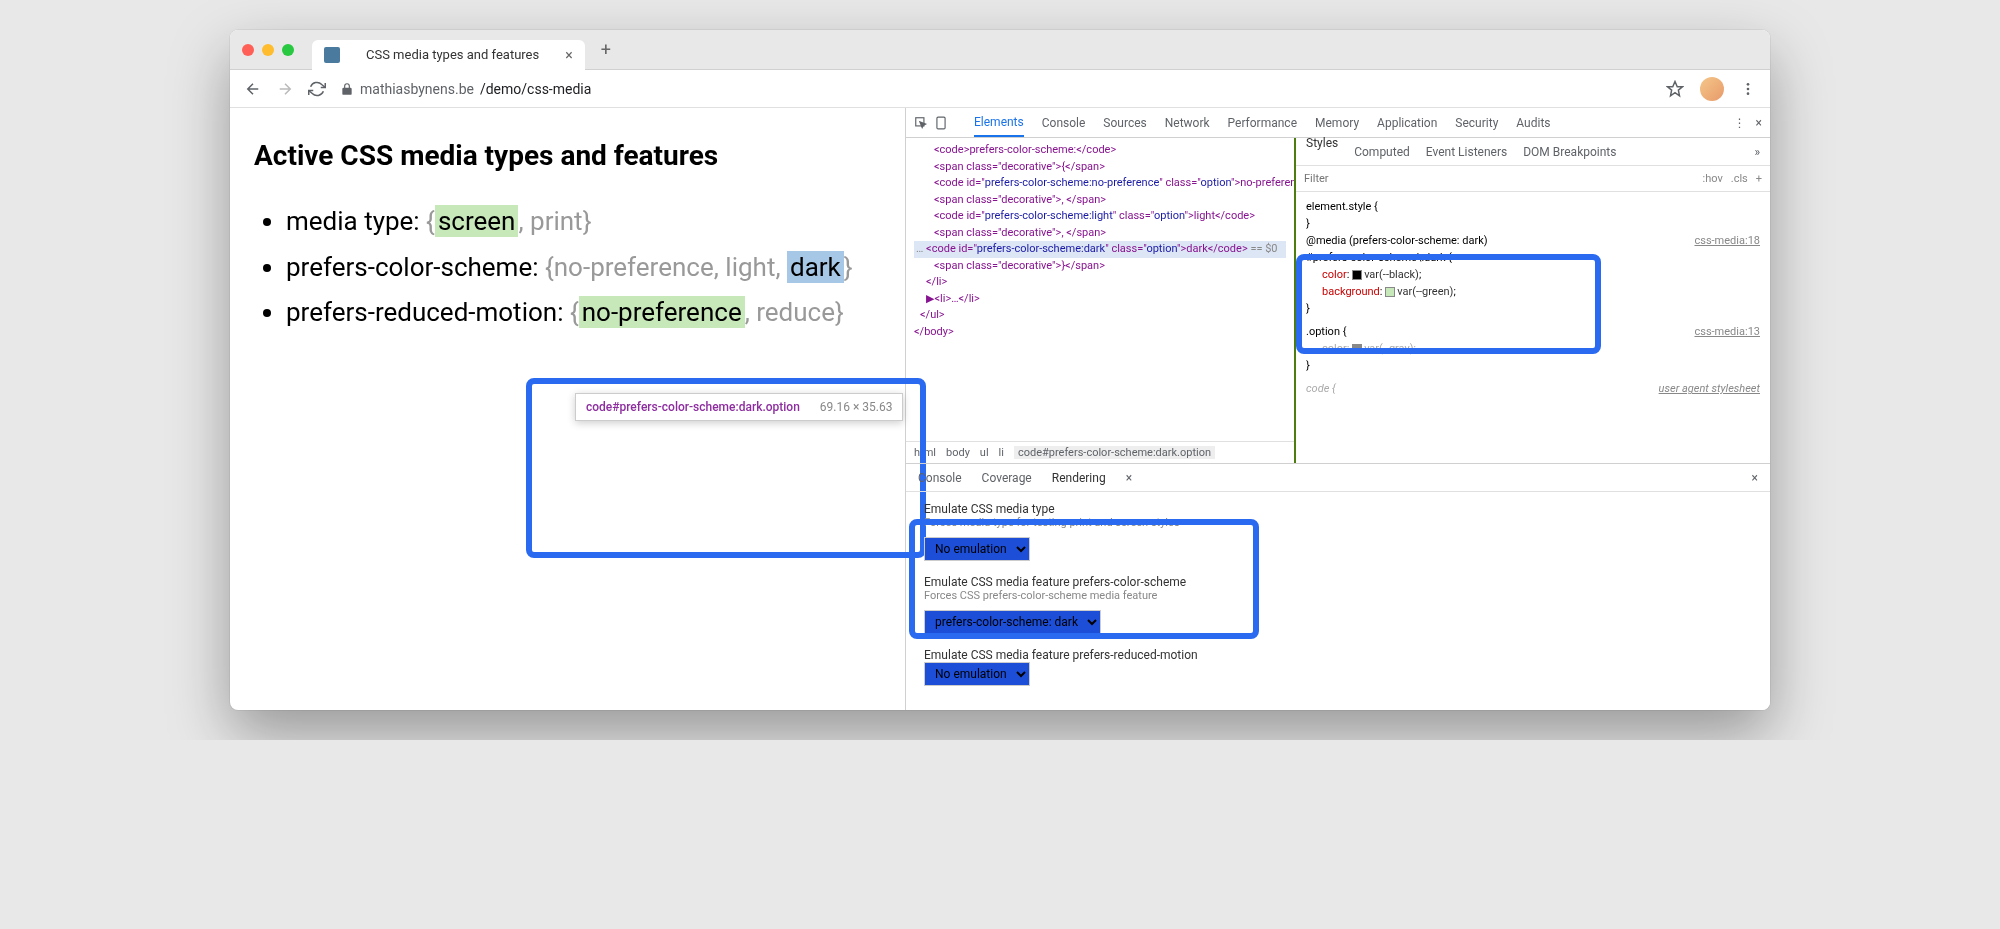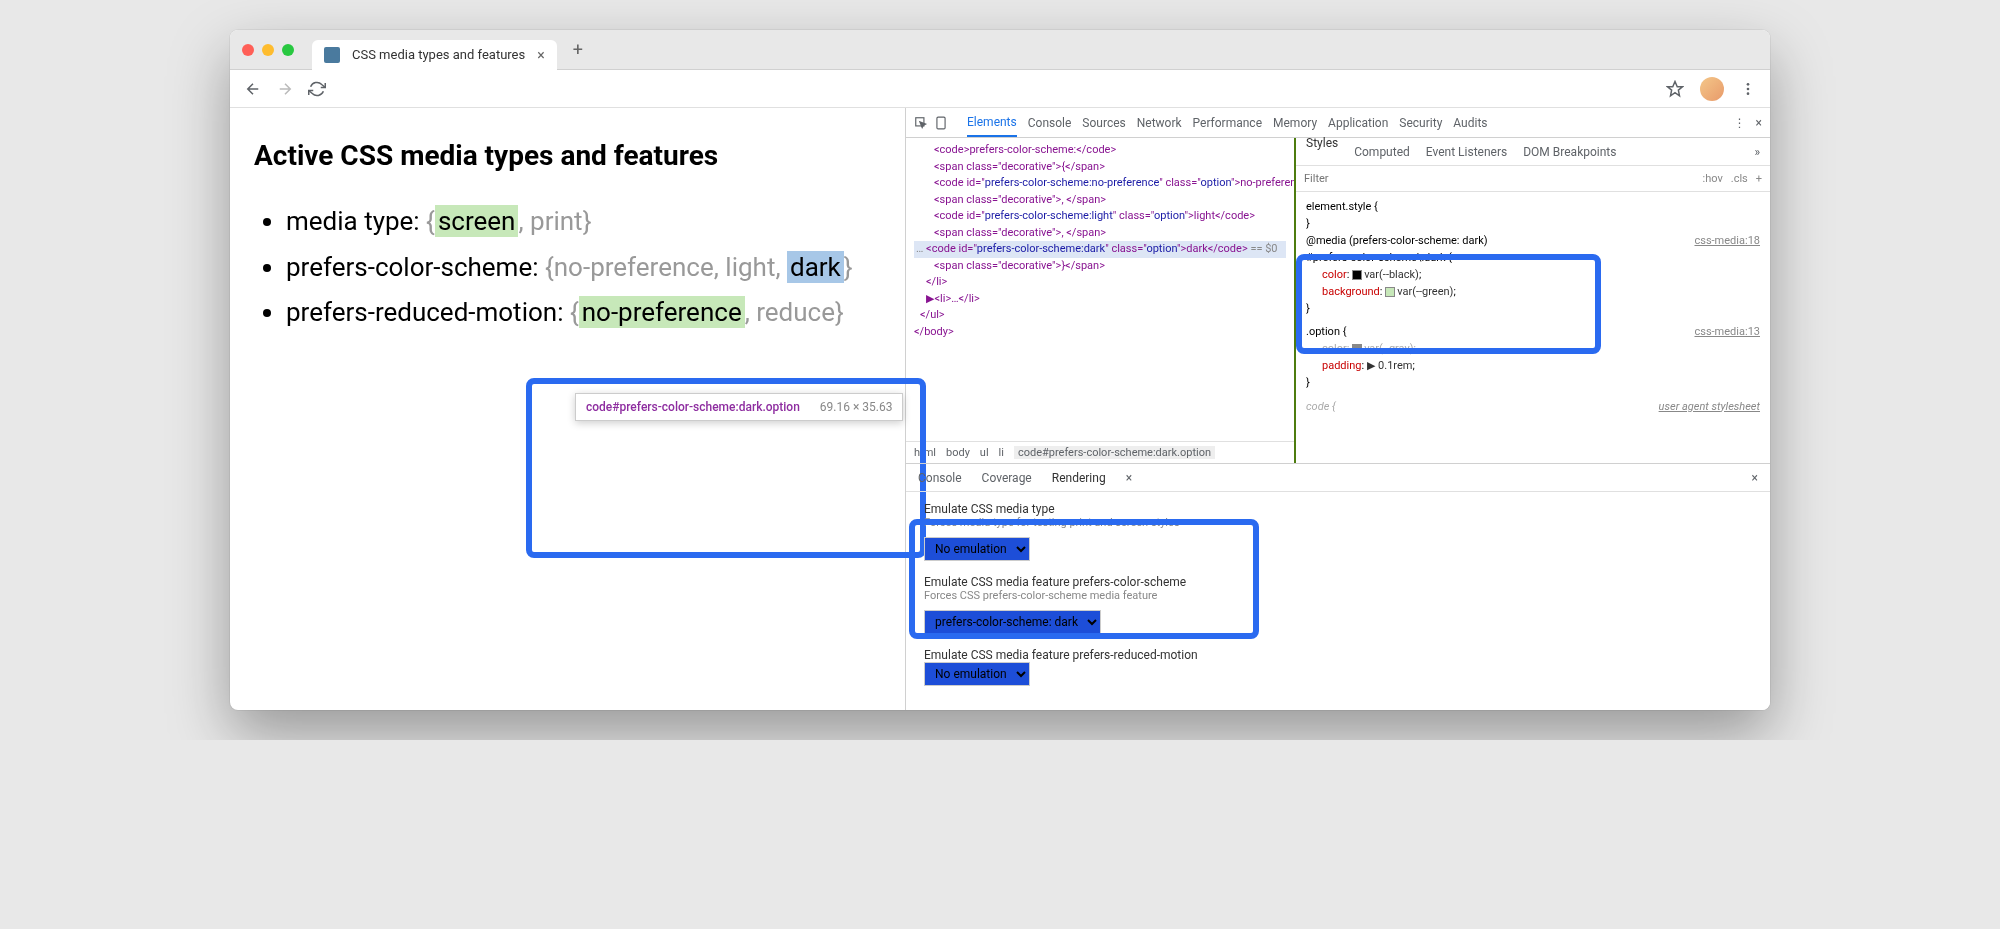--- a/index.html
+++ b/index.html
@@ -2,21 +2,21 @@
 <html><head>
 <meta charset="utf-8">
 <style>
 * { margin:0; padding:0; box-sizing:border-box; font-family:-apple-system,BlinkMacSystemFont,"Segoe UI",Roboto,sans-serif; }
 body { background:#e8e8e8; padding:30px; }
 .window { width:1540px; height:680px; margin:0 auto; background:#fff; border-radius:8px; box-shadow:0 25px 60px rgba(0,0,0,0.35),0 0 0 1px rgba(0,0,0,.05); overflow:hidden; display:flex; flex-direction:column; }
 .titlebar { height:40px; background:#e8e8e8; border-bottom:1px solid #d0d0d0; display:flex; align-items:center; padding:0 12px; gap:8px; }
 .traffic { display:flex; gap:8px; margin-right:10px; }
 .dot { width:12px; height:12px; border-radius:50%; }
 .dot.r{background:#ff5f57}.dot.y{background:#febc2e}.dot.g{background:#28c840}
-.tab { background:#fff; height:30px; border-radius:6px 6px 0 0; display:flex; align-items:center; padding:0 12px; gap:12px; font-size:13px; color:#333; margin-top:10px; }
+.tab { background:#fff; height:30px; border-radius:6px 6px 0 0; display:flex; align-items:center; padding:0 12px; gap:26px; font-size:13px; color:#333; margin-top:10px; }
 .favicon { width:16px; height:16px; background:#4a7a9e; border-radius:2px; }
 .tab-close{color:#666;font-size:14px;cursor:pointer}
 .plus { color:#666; font-size:18px; margin-left:8px; cursor:pointer; }
 .addrbar { height:38px; background:#fff; border-bottom:1px solid #e0e0e0; display:flex; align-items:center; padding:0 14px; gap:14px; }
 .nav-ico { color:#5f6368; cursor:pointer; display:flex; }
 .url-field { flex:1; display:flex; align-items:center; gap:6px; font-size:14px; color:#5f6368; }
 .url-field .path{color:#202124}
 .right-icons{display:flex;gap:16px;align-items:center;margin-left:auto}
 .avatar{width:24px;height:24px;border-radius:50%;background:linear-gradient(135deg,#f4c789,#e89a6a)}
 .content { flex:1; display:flex; overflow:hidden; }
@@ -25,21 +25,21 @@
 .page ul { list-style:disc; padding-left:32px; font-size:26px; line-height:1.75; }
 .page .hl { background:#c7e8b9; padding:1px 3px; }
 .page .sel { background:#a7c7e7; }
 .gray{color:#999}
 .tooltip { position:absolute; left:345px; top:285px; background:#fff; border:1px solid #ccc; box-shadow:0 2px 8px rgba(0,0,0,.2); padding:6px 10px; font-family:-apple-system,sans-serif; font-size:12px; color:#333; }
 .tooltip .sel-name{color:#8e2da0;font-weight:500}
 .tooltip .dim{color:#888;float:right;margin-left:20px}
 .hlbox { position:absolute; border:6px solid #2a6af0; border-radius:8px; pointer-events:none; }
 .hlbox.b1{left:296px;top:270px;width:400px;height:180px}
 .devtools { flex:1; display:flex; flex-direction:column; border-left:1px solid #d0d0d0; font-size:12px; background:#fff; min-width:0; }
-.dt-tabs { height:30px; border-bottom:1px solid #d0d0d0; display:flex; align-items:center; padding:0 8px; gap:11px; color:#5f6368; }
+.dt-tabs { height:30px; border-bottom:1px solid #d0d0d0; display:flex; align-items:center; padding:0 8px; gap:18px; color:#5f6368; }
 .dt-tabs .active{color:#1a73e8;border-bottom:2px solid #1a73e8;padding-bottom:6px;margin-bottom:-7px}
 .dt-tabs .ico{display:flex;gap:6px;margin-right:8px}
 .dt-tabs .r{margin-left:auto;display:flex;gap:10px;align-items:center}
 .dt-body { flex:1; display:flex; min-height:0; }
 .elements { flex:0 0 390px; display:flex; flex-direction:column; border-right:2px solid #4d7c0f; overflow:hidden; }
 .dom { flex:1; overflow:auto; padding:4px 8px; font-family:Menlo,Consolas,monospace; font-size:11px; line-height:1.5; }
 .dom .t{color:#881391}.dom .v{color:#1a1aa6}
 .dom .row{white-space:nowrap}
 .dom .hlrow{background:#dde6f5}
 .dom .eq{color:#888}
@@ -94,20 +94,27 @@
         <svg width="18" height="18" viewBox="0 0 24 24" fill="none" stroke="#bbb" stroke-width="2">
           <path d="M5 12h14m-7-7l7 7-7 7"></path>
         </svg>
       </span>
     <span class="nav-ico">
         <svg width="18" height="18" viewBox="0 0 24 24" fill="none" stroke="#5f6368" stroke-width="2">
           <path d="M23 4v6h-6M1 20v-6h6"></path>
           <path d="M3.5 9a9 9 0 0114.8-3L23 10M1 14l4.7 4a9 9 0 0014.8-3"></path>
         </svg>
       </span>
+    <div class="url-field">
+      <svg width="14" height="14" viewBox="0 0 24 24" fill="#5f6368">
+          <path d="M12 2a5 5 0 00-5 5v3H6a2 2 0 00-2 2v8a2 2 0 002 2h12a2 2 0 002-2v-8a2 2 0 00-2-2h-1V7a5 5 0 00-5-5zm-3 5a3 3 0 016 0v3H9V7z"></path>
+        </svg>
+      <span>mathiasbynens.be</span>
+        <span class="path">/demo/css-media</span>
+    </div>
     <div class="right-icons">
       <span>
           <svg width="18" height="18" viewBox="0 0 24 24" fill="none" stroke="#5f6368" stroke-width="2">
             <path d="M12 2l3 7h7l-5.5 4.5L18 21l-6-4-6 4 1.5-7.5L2 9h7z"></path>
           </svg>
         </span>
       <div class="avatar"></div>
       <span>
           <svg width="16" height="16" viewBox="0 0 24 24" fill="#5f6368">
             <circle cx="12" cy="5" r="2"></circle>
@@ -221,21 +228,20 @@
               <div>@media (prefers-color-scheme: dark)</div>
               <div>#prefers-color-scheme\:dark {</div>
               <div style="padding-left:16px"><span class="prop">color</span>: <span class="sw" style="background:#000"></span><span class="val">var(--black)</span>;</div>
               <div style="padding-left:16px"><span class="prop">background</span>: <span class="sw" style="background:#c7e8b9"></span><span class="val">var(--green)</span>;</div>
               <div>}</div>
             </div>
             <div style="margin-top:6px">
               <span class="link">css-media:13</span>
               <div>.option {</div>
               <div class="strike" style="padding-left:16px"><span>color</span>: <span class="sw" style="background:#888"></span><span>var(--gray)</span>;</div>
-              <div style="padding-left:16px"><span class="prop">padding</span>: <span class="val">▶ 0.1rem</span>;</div>
               <div>}</div>
             </div>
             <div style="margin-top:6px;color:#aaa;font-style:italic">
               <span class="link" style="font-style:italic">user agent stylesheet</span>
               <span>code {</span>
             </div>
           </div>
         </div>
       </div>
 

